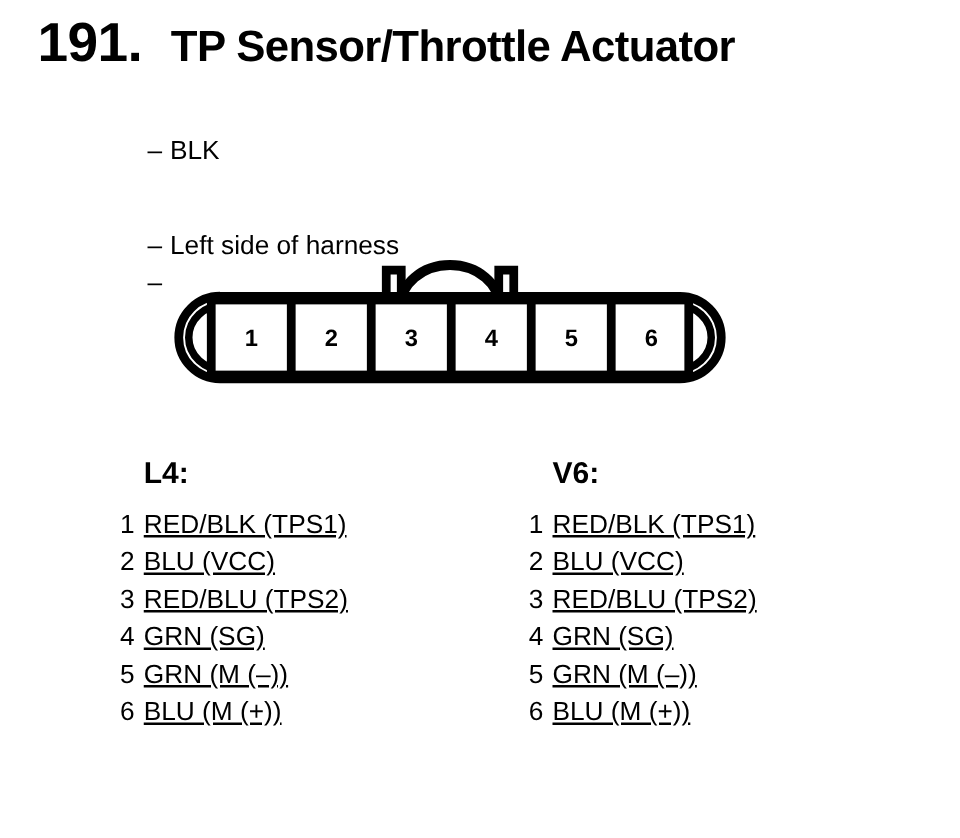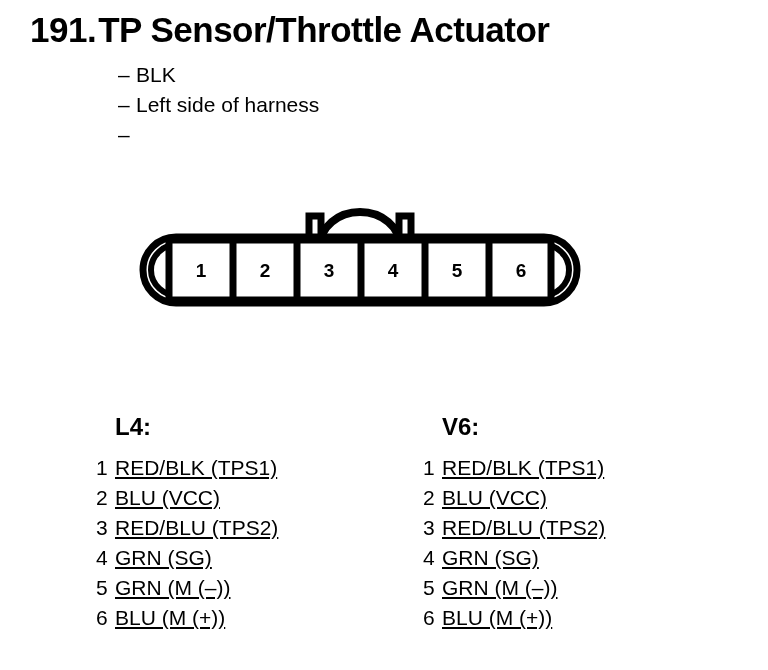--- a/index.html
+++ b/index.html
@@ -21,29 +21,29 @@
   
   .page-heading {
     position: absolute;
     left: 30px;
     top: 10px;
     display: flex;
     align-items: baseline;
     white-space: nowrap;
   }
   .heading-number {
-    font-size: 35px;
+    font-size: 44px;
     font-weight: bold;
     letter-spacing: -0.5px;
   }
   .heading-title {
     font-size: 35px;
     font-weight: bold;
     letter-spacing: -0.5px;
-    margin-left: 2px;
+    margin-left: 23px;
   }
 
   .notes-list {
     position: absolute;
     left: 118px;
     top: 60px;
     width: 500px;
   }
   .note-row {
     display: flex;
@@ -51,20 +51,21 @@
     font-size: 21px;
     line-height: 30px;
     white-space: nowrap;
   }
   .note-dash {
     width: 18px;
     flex: 0 0 18px;
   }
   .note-text {
     flex: 0 1 auto;
+    margin-top: 46px;
   }
 
   
   .connector-figure {
     position: absolute;
     left: 138px;
     top: 200px;
     width: 444px;
     height: 115px;
   }
@@ -75,21 +76,20 @@
     font-family: "Liberation Sans", sans-serif;
     font-size: 19px;
     font-weight: bold;
     fill: #000000;
   }
 
   
   .legend-column {
     position: absolute;
     top: 365px;
-    margin-top: 48px;
   }
   .legend-column.left  { left: 96px; }
   .legend-column.right { left: 423px; }
 
   .legend-header {
     font-size: 24px;
     font-weight: bold;
     margin-left: 19px;
     margin-bottom: 12px;
     height: 28px;

